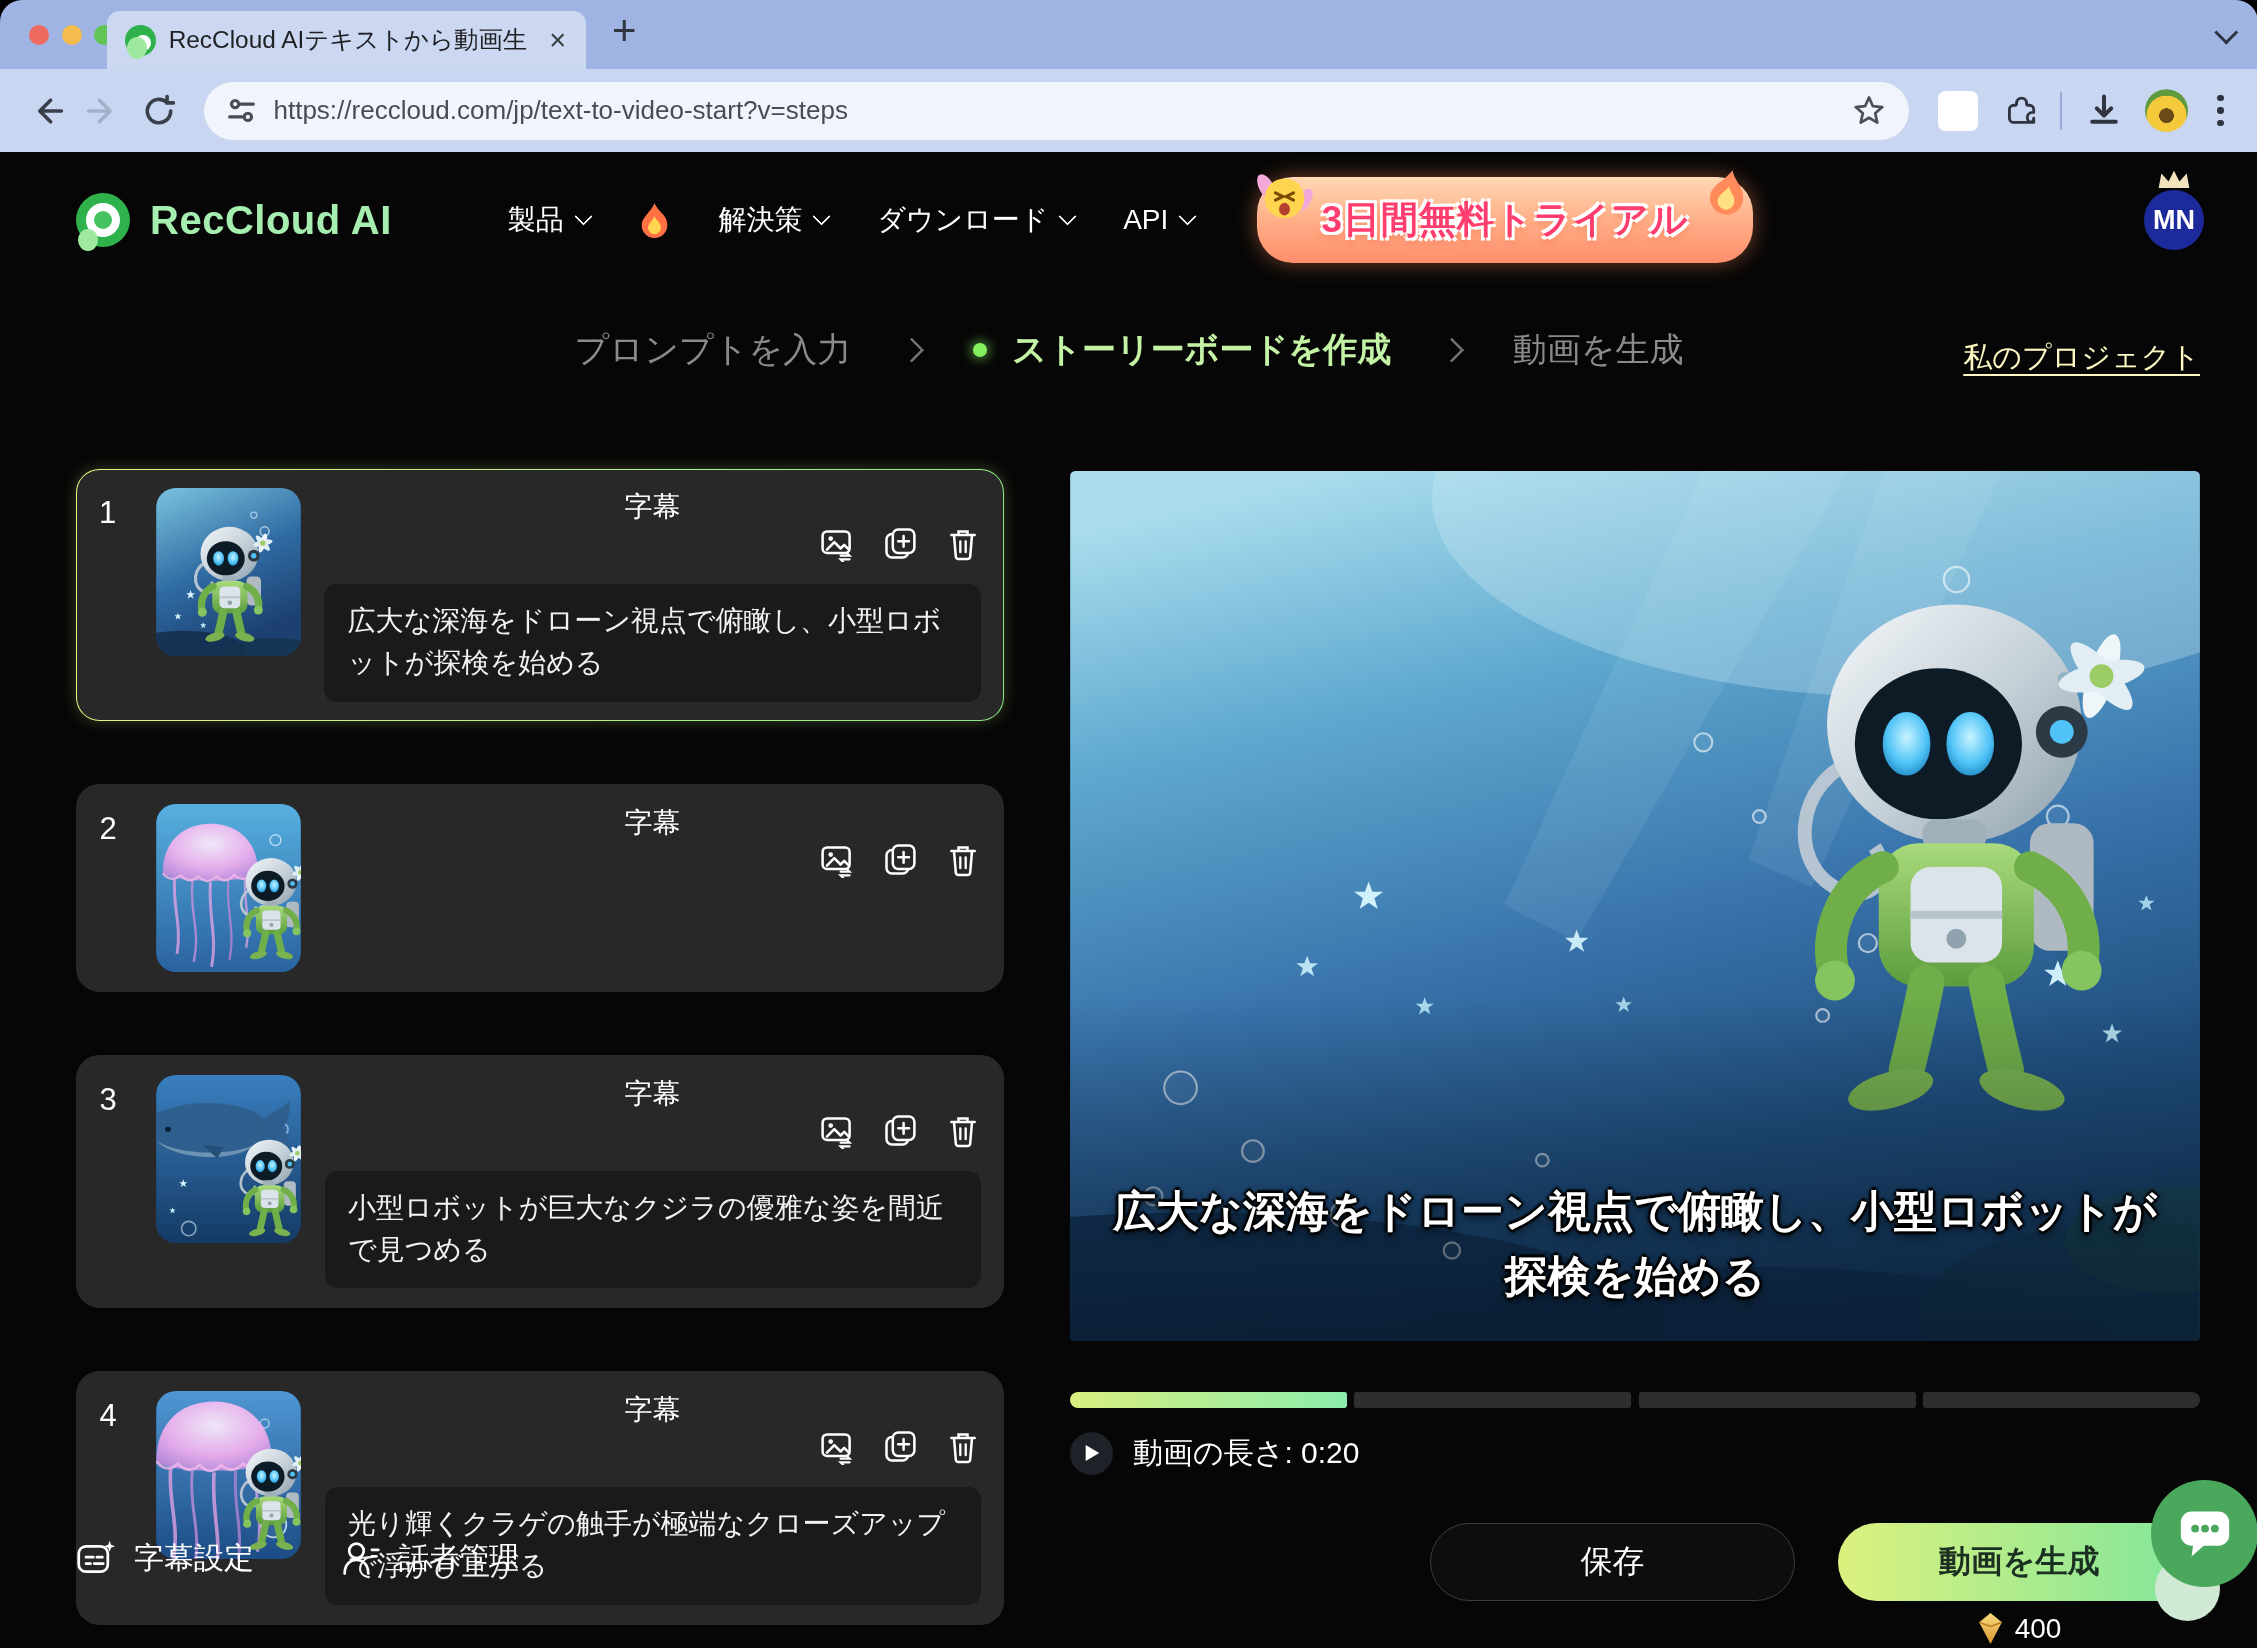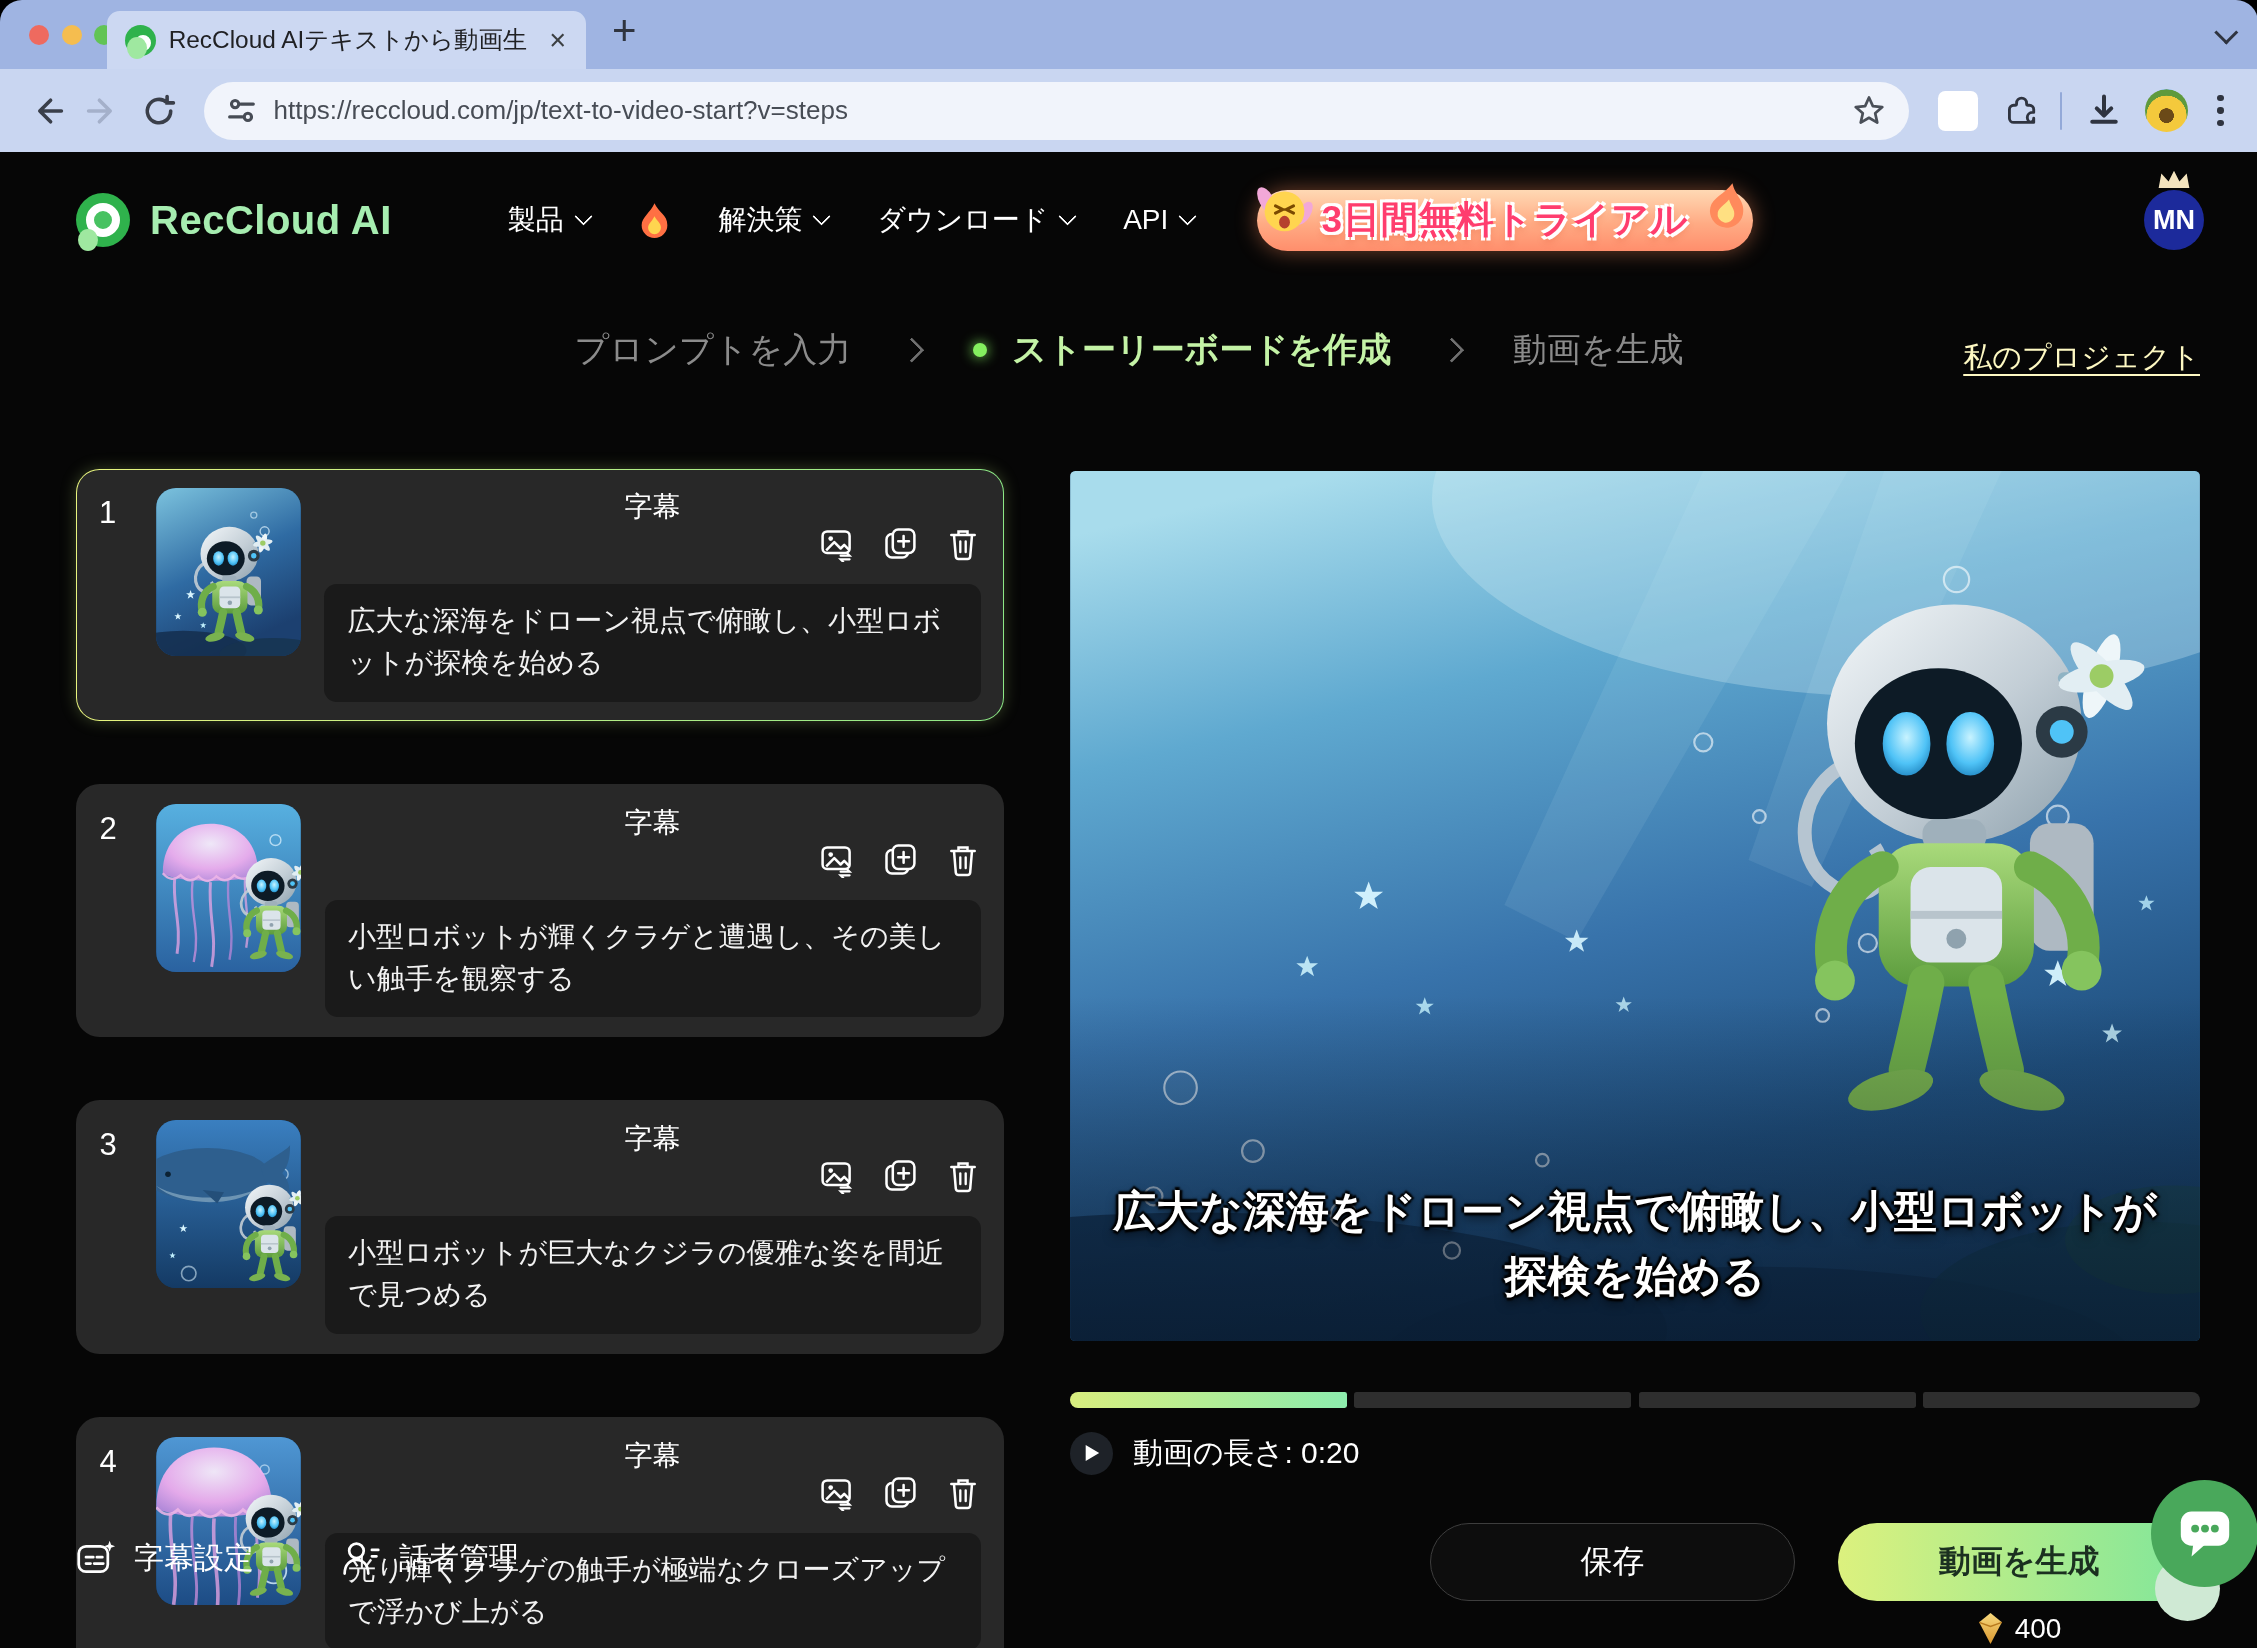--- a/index.html
+++ b/index.html
@@ -30,21 +30,21 @@
   .site{position:absolute;top:152px;left:0;right:0;bottom:0;background:#060606;}
   .site-header{position:absolute;top:0;left:0;right:0;height:136px;display:flex;align-items:center;padding:0 54px 0 76px;box-sizing:border-box;}
   .logo{display:flex;align-items:center;gap:20px;}
   .logo-mark{position:relative;width:54px;height:54px;border-radius:50%;background:#2fb24c;}
   .logo-mark::before{content:"";position:absolute;inset:10px;border:8.1px solid #fff;border-radius:50%;background:#47c261;box-sizing:border-box;}
   .logo-mark::after{content:"";position:absolute;left:1.8px;bottom:-3.6px;width:20px;height:22px;border-radius:50%;background:#9fe8a0;}
   .logo-text{font-size:40px;font-weight:700;color:#a6edb0;letter-spacing:0.5px;}
   .mainnav{display:flex;align-items:center;gap:49px;margin-left:116px;color:#fff;font-size:28px;}
   .navitem{display:flex;align-items:center;gap:12.7px;}
   .caret{width:11px;height:11px;border-right:2.7px solid #fff;border-bottom:2.7px solid #fff;transform:rotate(45deg);margin-top:-7.2px;border-radius:0.9px;}
-  .trial{position:relative;margin-left:63px;width:496px;height:61px;border-radius:36px;background:linear-gradient(180deg,#ffd9b4 0%,#ffab84 55%,#ff8e6c 100%);display:flex;align-items:center;justify-content:center;box-shadow:0 0 22px rgba(255,140,90,.45);}
+  .trial{position:relative;margin-left:63px;width:496px;height:86px;border-radius:36px;background:linear-gradient(180deg,#ffd9b4 0%,#ffab84 55%,#ff8e6c 100%);display:flex;align-items:center;justify-content:center;box-shadow:0 0 22px rgba(255,140,90,.45);}
   .trial-label{font-size:37px;font-weight:800;color:#ff3d6e;text-shadow:-2.7px -2.7px 0 #fff,2.7px -2.7px 0 #fff,-2.7px 2.7px 0 #fff,2.7px 2.7px 0 #fff,0 4.5px 7.2px rgba(210,60,30,.35);letter-spacing:0.9px;}
   .trial-emoji{position:absolute;left:-5.4px;top:-12.7px;}
   .trial-flame{position:absolute;right:5.4px;top:-9px;transform:rotate(12deg);}
   .site-avatar{position:relative;margin-left:auto;width:60px;height:60px;border-radius:50%;background:#1c2a9b;display:flex;align-items:center;justify-content:center;color:#fff;font-size:27px;font-weight:600;}
   .crown{position:absolute;top:-22px;left:50%;transform:translateX(-50%);}
 
   
   .steps{position:absolute;top:175px;left:0;width:100%;display:flex;justify-content:center;align-items:center;gap:52px;}
   .step{font-size:34px;color:#8b8b8b;display:flex;align-items:center;gap:16.3px;}
   .step.active{color:#c4f3a6;font-weight:700;gap:25px;}
@@ -415,21 +415,20 @@
                 </span>
               <span class="icon-btn">
                   <svg width="36" height="36" viewBox="0 0 40 40">
                     <path d="M7,10 H33 M15,10 V6 h10 v4" stroke="#fff" stroke-width="2.8" fill="none" stroke-linecap="round"></path>
                     <path d="M10,10 l2,24 a3,3 0 0 0 3,2.6 h10 a3,3 0 0 0 3,-2.6 l2,-24" stroke="#fff" stroke-width="2.8" fill="none" stroke-linejoin="round"></path>
                     <path d="M17,17 v12 M23,17 v12" stroke="#fff" stroke-width="2.6" stroke-linecap="round"></path>
                   </svg>
                 </span>
             </span>
           </div>
-          <div class="caption-box">小型ロボットが輝くクラゲと遭遇し、その美しい触手を観察する</div>
         </div>
       </div>
 
       <div class="card">
         <div class="card-num">3</div>
         <div class="thumb">
           <svg width="145" height="168" viewBox="0 0 160 186">
             <rect width="160" height="186" fill="url(#lg-sea3)"></rect>
             <use href="#p-star" transform="translate(30,120) scale(.45)" fill="#d8f6ff"></use>
             <use href="#p-star" transform="translate(18,150) scale(.35)" fill="#bfeefc"></use>

